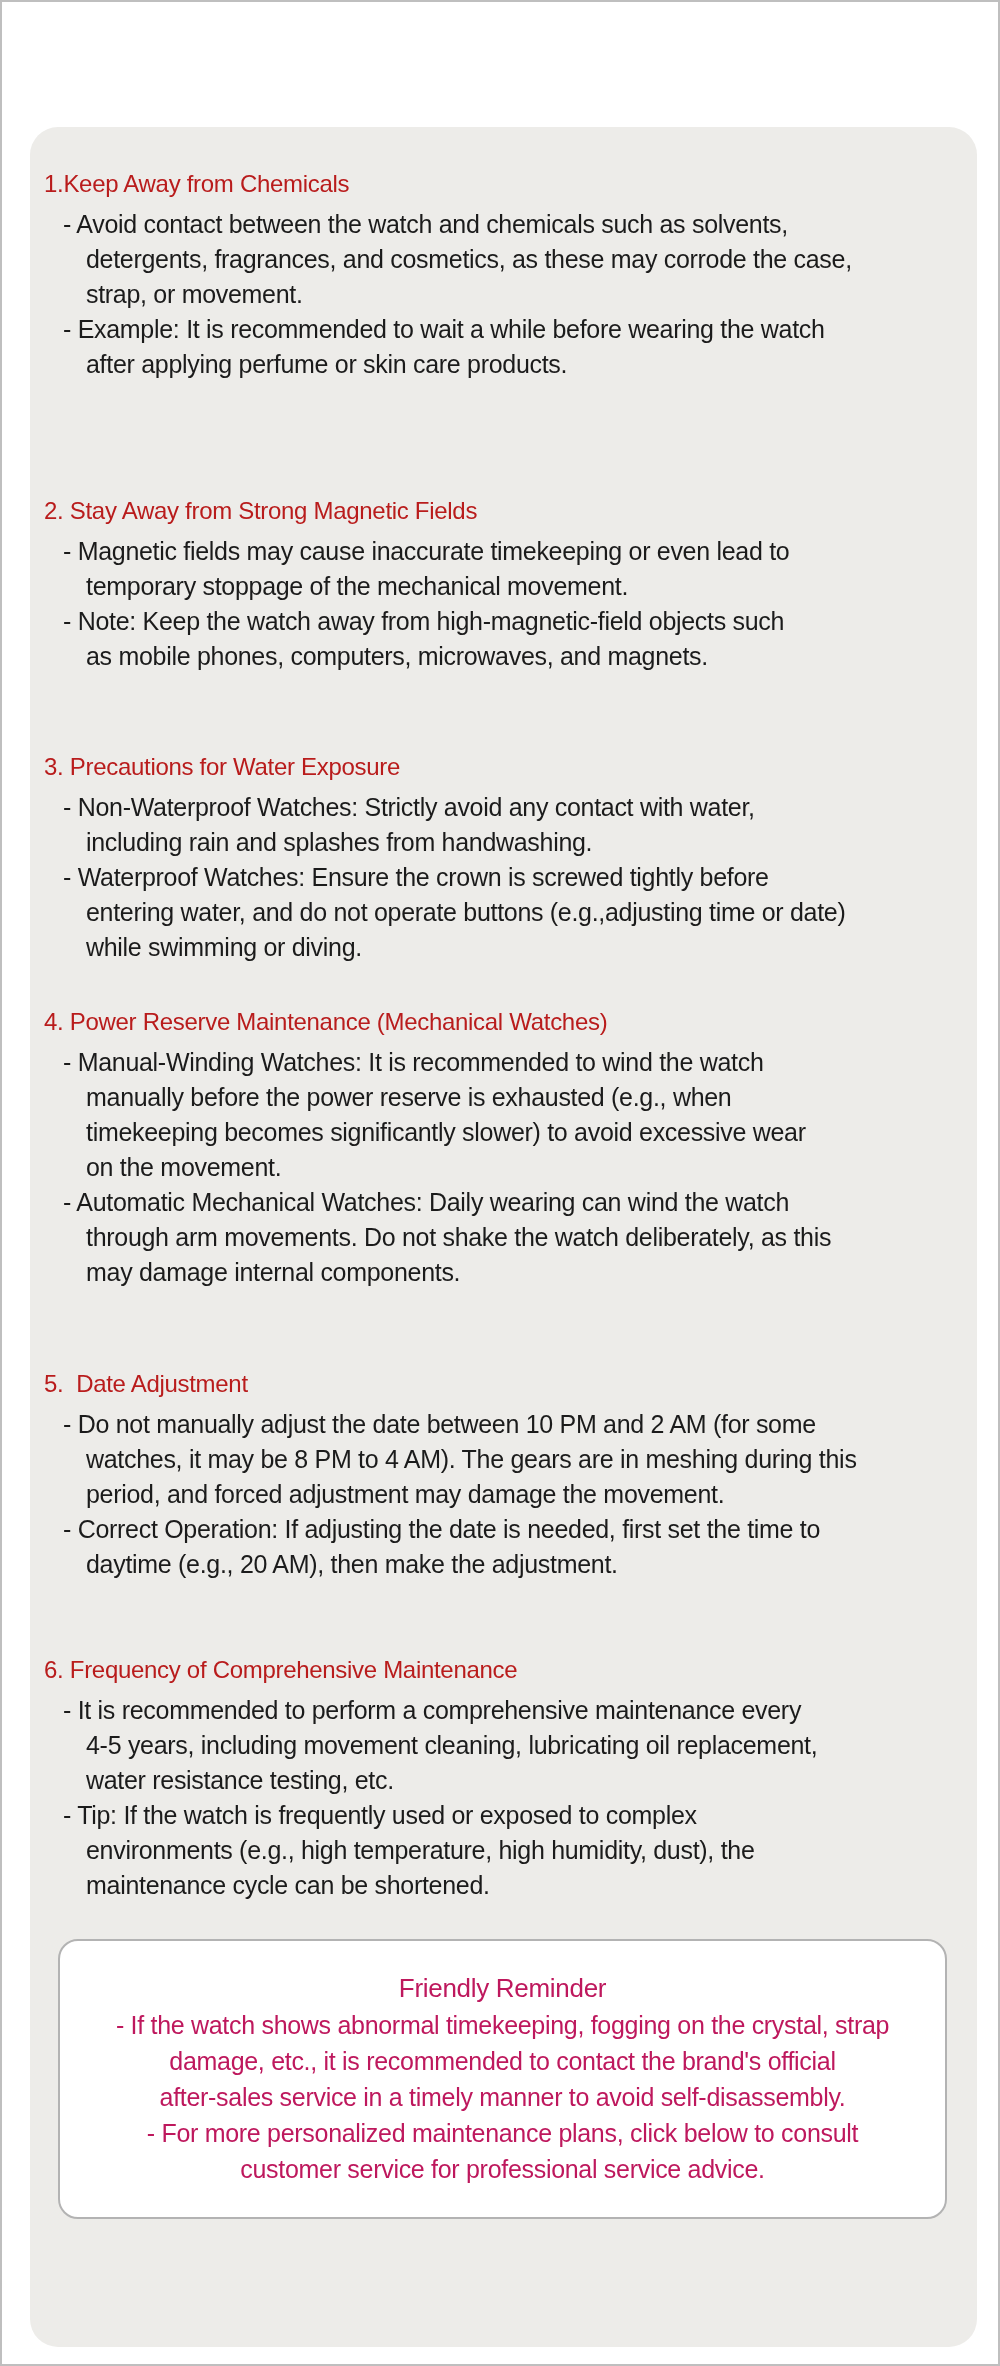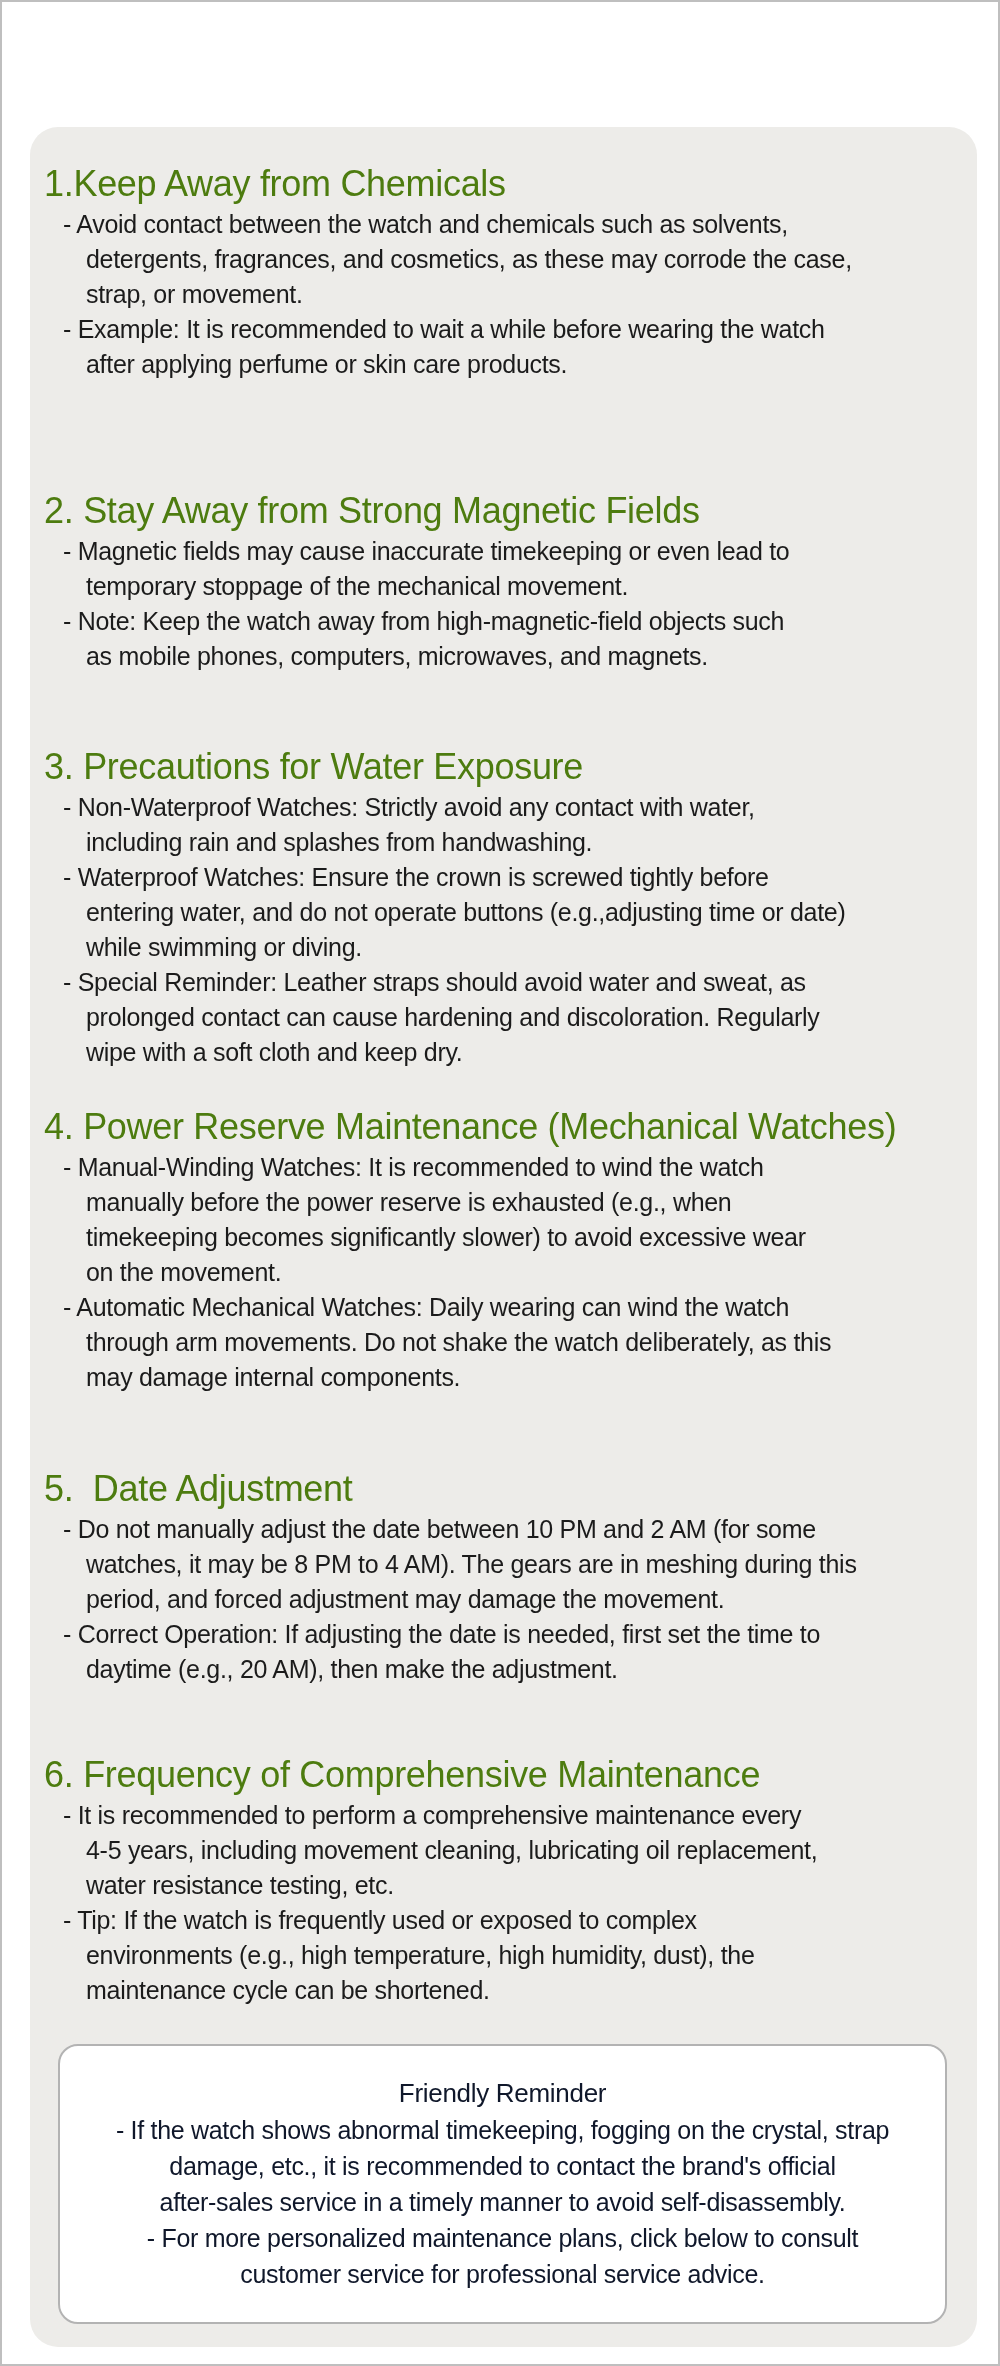--- a/index.html
+++ b/index.html
@@ -30,24 +30,24 @@
     padding: 38px 16px 0 14px;
   }
   .section { padding: 0; margin: 0; }
   .section + .section-2 { margin-top: 110px; }
   .section-3 { margin-top: 74px; }
   .section-4 { margin-top: 38px; }
   .section-5 { margin-top: 75px; }
   .section-6 { margin-top: 69px; }
   .section-heading {
     margin: 0 0 4px 0;
-    font-size: 36px;
+    font-size: 24px;
     font-weight: 400;
     line-height: 38px;
-    color: #4d7c0f;
+    color: #b91c1c;
     white-space: pre-wrap;
     letter-spacing: -0.3px;
   }
   .bullet {
     margin: 0 0 0 19px;
     padding-left: 23px;
     padding-right: 10px;
     text-indent: -23px;
     font-size: 25px;
     line-height: 35px;
@@ -55,21 +55,21 @@
     letter-spacing: -0.3px;
     white-space: pre-line;
   }
   .reminder-card {
     margin: 36px 14px 0 14px;
     background: #ffffff;
     border: 2px solid #b3b3b3;
     border-radius: 20px;
     padding: 28px 16px 30px 16px;
     text-align: center;
-    color: #0f172a;
+    color: #be185d;
   }
   .reminder-title {
     font-size: 26px;
     line-height: 38px;
     letter-spacing: -0.3px;
   }
   .reminder-body {
     font-size: 25px;
     line-height: 36px;
     letter-spacing: -0.3px;
@@ -99,23 +99,20 @@
 as mobile phones, computers, microwaves, and magnets.</p>
     </div>
 
     <div class="section section-3">
       <h2 class="section-heading">3. Precautions for Water Exposure</h2>
       <p class="bullet">- Non-Waterproof Watches: Strictly avoid any contact with water,
 including rain and splashes from handwashing.</p>
       <p class="bullet">- Waterproof Watches: Ensure the crown is screwed tightly before
 entering water, and do not operate buttons (e.g.,adjusting time or date)
 while swimming or diving.</p>
-      <p class="bullet">- Special Reminder: Leather straps should avoid water and sweat, as
-prolonged contact can cause hardening and discoloration. Regularly
-wipe with a soft cloth and keep dry.</p>
     </div>
 
     <div class="section section-4">
       <h2 class="section-heading">4. Power Reserve Maintenance (Mechanical Watches)</h2>
       <p class="bullet">- Manual-Winding Watches: It is recommended to wind the watch
 manually before the power reserve is exhausted (e.g., when
 timekeeping becomes significantly slower) to avoid excessive wear
 on the movement.</p>
       <p class="bullet">- Automatic Mechanical Watches: Daily wearing can wind the watch
 through arm movements. Do not shake the watch deliberately, as this

